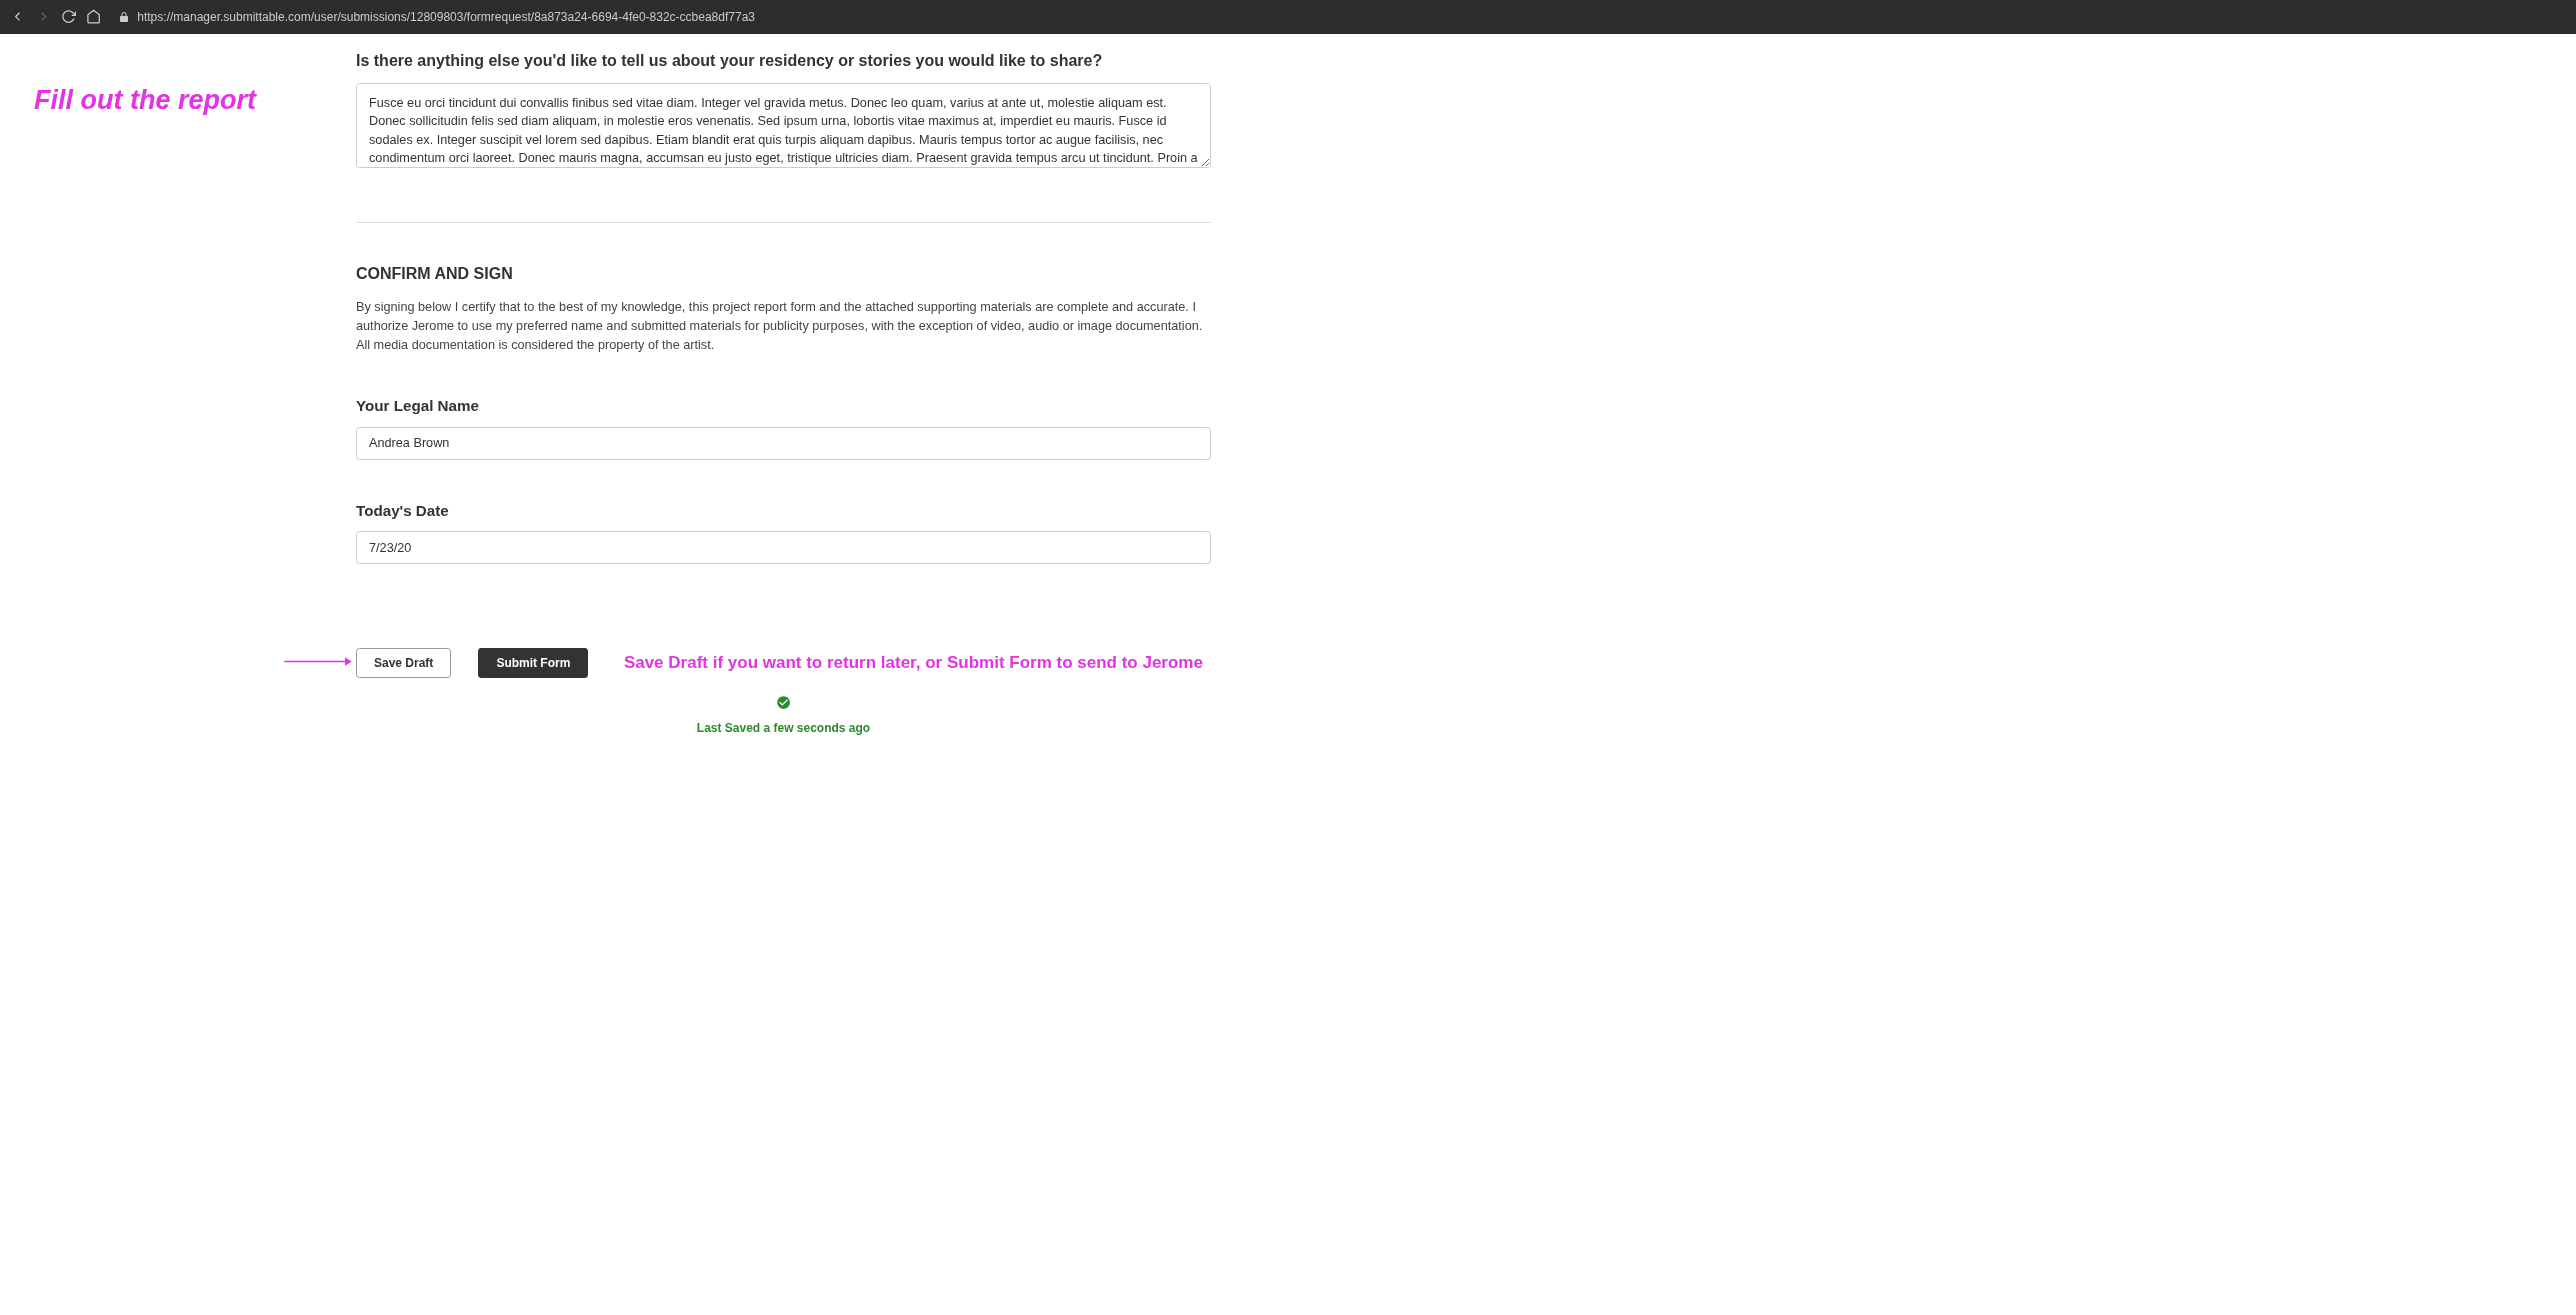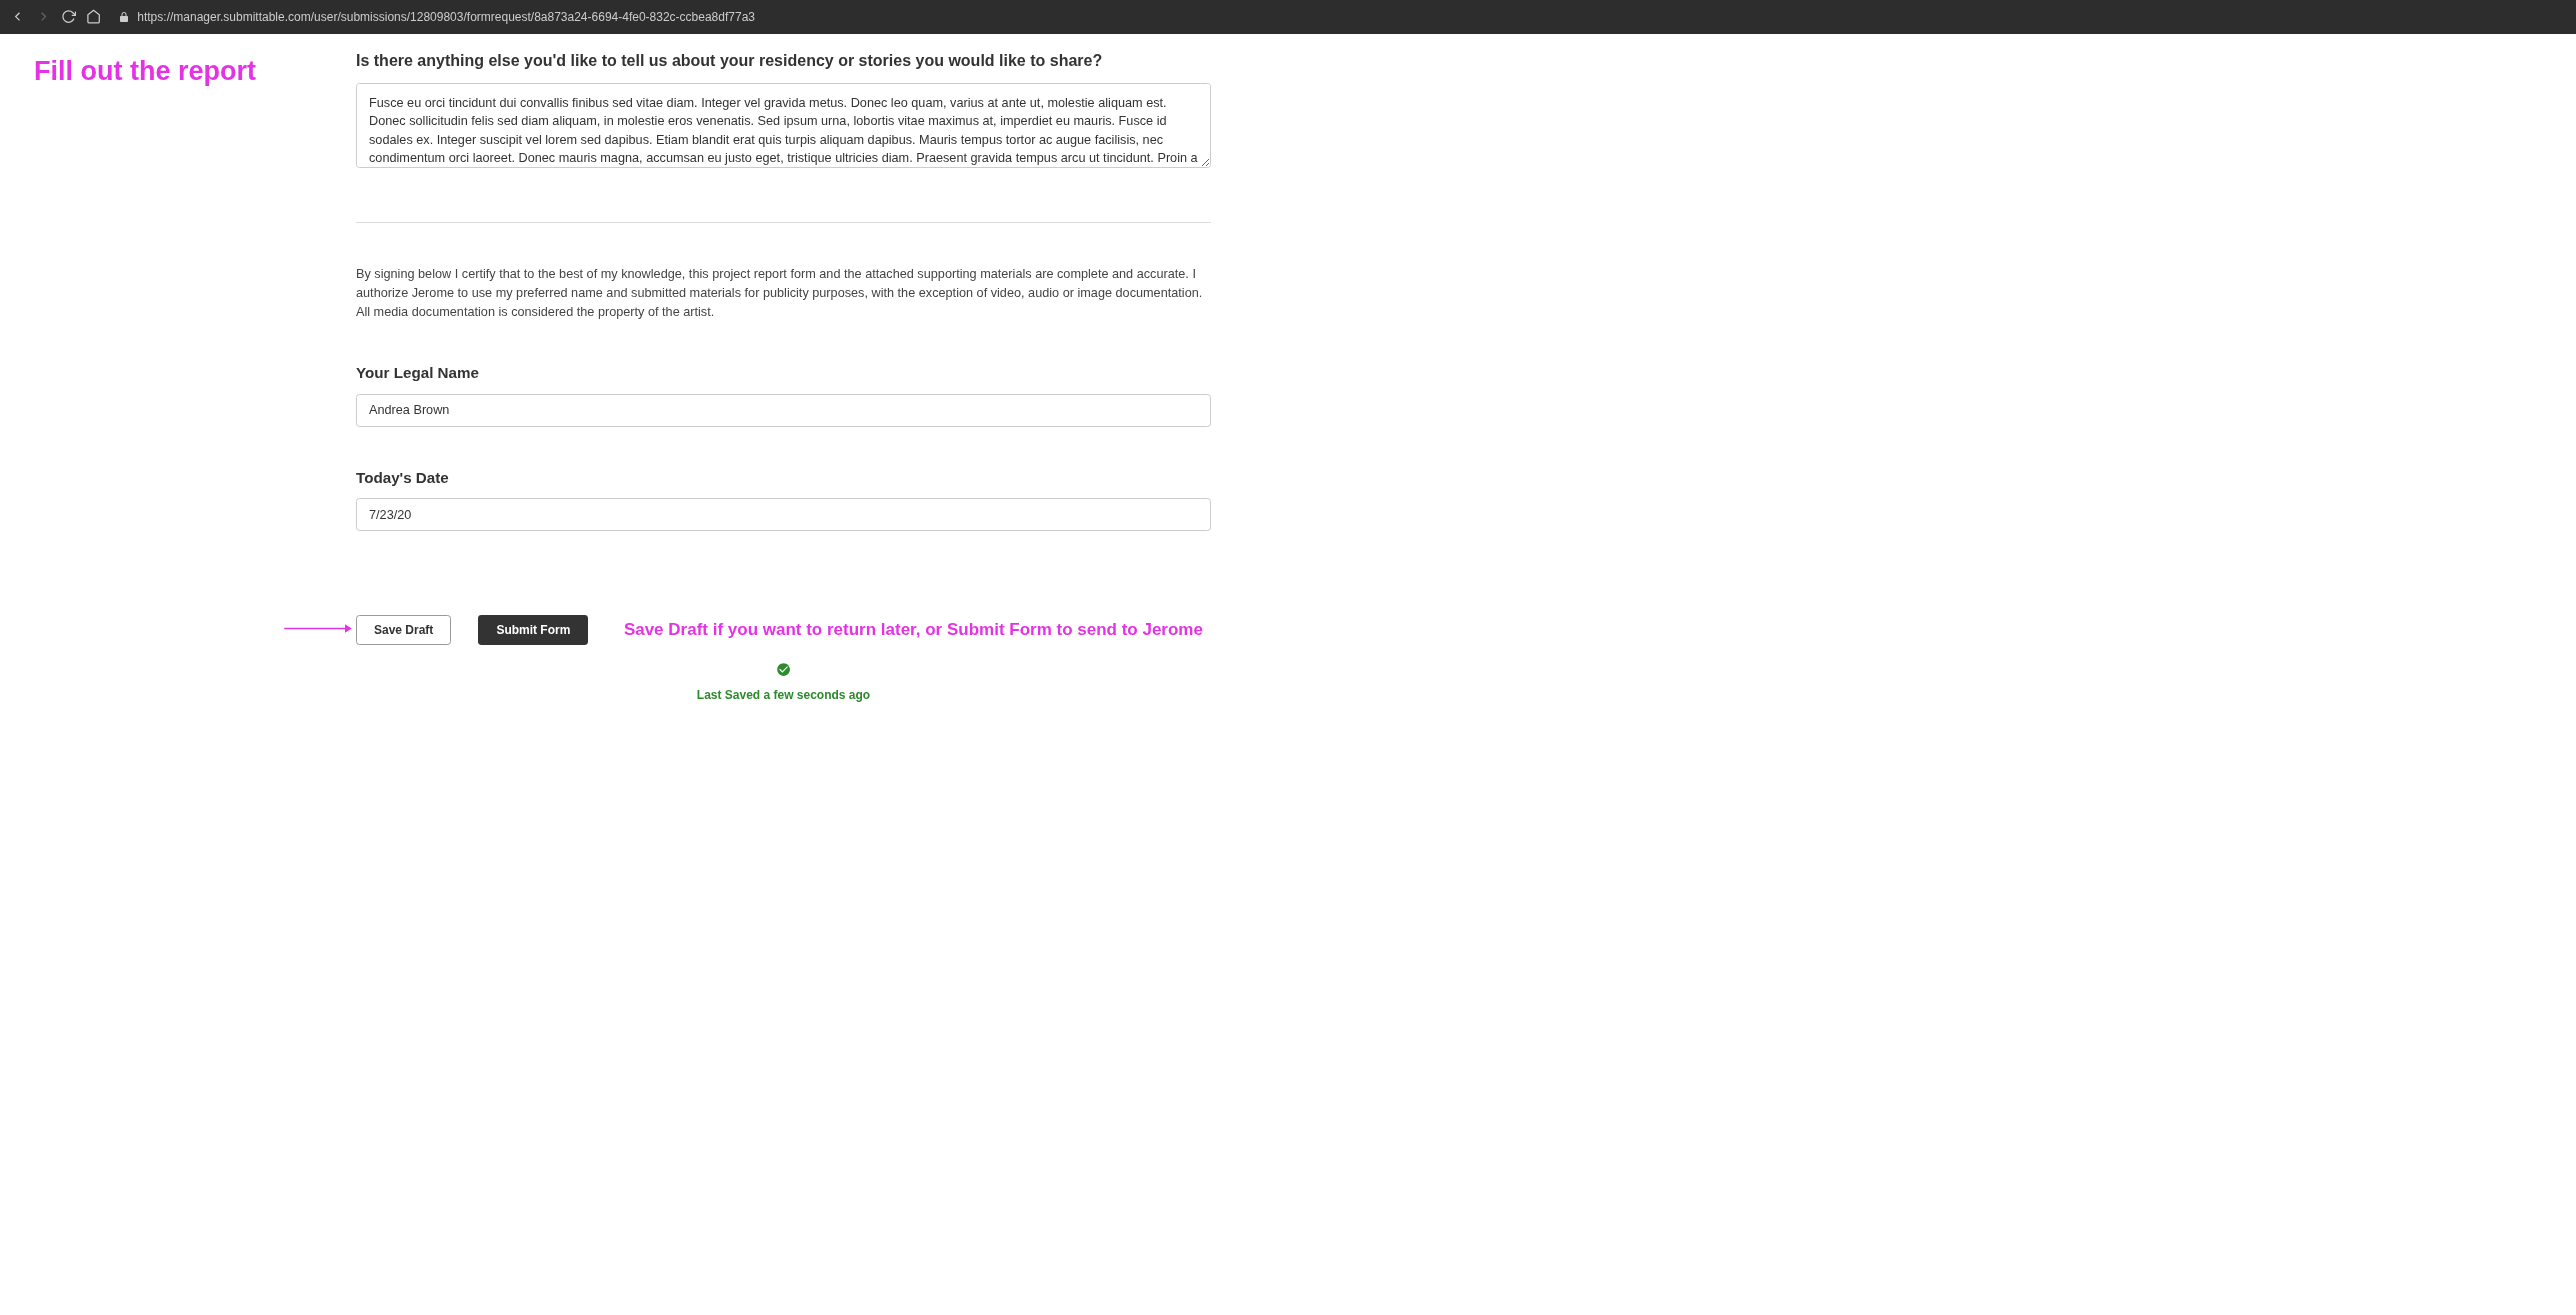--- a/index.html
+++ b/index.html
@@ -53,22 +53,23 @@
       color: #cccccc;
       font-size: 12px;
       text-align: right;
     }
     .content-area {
       display: flex;
       min-height: calc(100vh - 34px);
     }
     .left-annotation {
       width: 322px;
-      padding: 22px 34px;
+      padding: 51px 34px;
       flex-shrink: 0;
+      font-style: italic;
     }
     .annotation-text {
       color: #e433e4;
       font-size: 27px;
       font-weight: 700;
     }
     .main-form {
       flex: 1;
       padding: 18px 42px 17px 34px;
       max-width: 931px;
@@ -217,20 +218,21 @@
   <div class="left-annotation">
     <div class="annotation-text">Fill out the report</div>
   </div>
 
   <div class="main-form">
     <div class="form-question">Is there anything else you'd like to tell us about your residency or stories you would like to share?</div>
     <textarea class="textarea-box" style="">Fusce eu orci tincidunt dui convallis finibus sed vitae diam. Integer vel gravida metus. Donec leo quam, varius at ante ut, molestie aliquam est. Donec sollicitudin felis sed diam aliquam, in molestie eros venenatis. Sed ipsum urna, lobortis vitae maximus at, imperdiet eu mauris. Fusce id sodales ex. Integer suscipit vel lorem sed dapibus. Etiam blandit erat quis turpis aliquam dapibus. Mauris tempus tortor ac augue facilisis, nec condimentum orci laoreet. Donec mauris magna, accumsan eu justo eget, tristique ultricies diam. Praesent gravida tempus arcu ut tincidunt. Proin a facilisis augue.</textarea>
 
     <hr class="divider">
 
+    <div class="section-heading">CONFIRM AND SIGN</div>
     <div class="section-description">By signing below I certify that to the best of my knowledge, this project report form and the attached supporting materials are complete and accurate. I authorize Jerome to use my preferred name and submitted materials for publicity purposes, with the exception of video, audio or image documentation. All media documentation is considered the property of the artist.</div>
 
     <div class="field-label">Your Legal Name</div>
     <input type="text" class="text-input" value="Andrea Brown" style="">
 
     <div class="field-label">Today's Date</div>
     <input type="text" class="text-input" value="7/23/20" style="">
 
     <div class="button-row">
       <div class="arrow-annotation">

